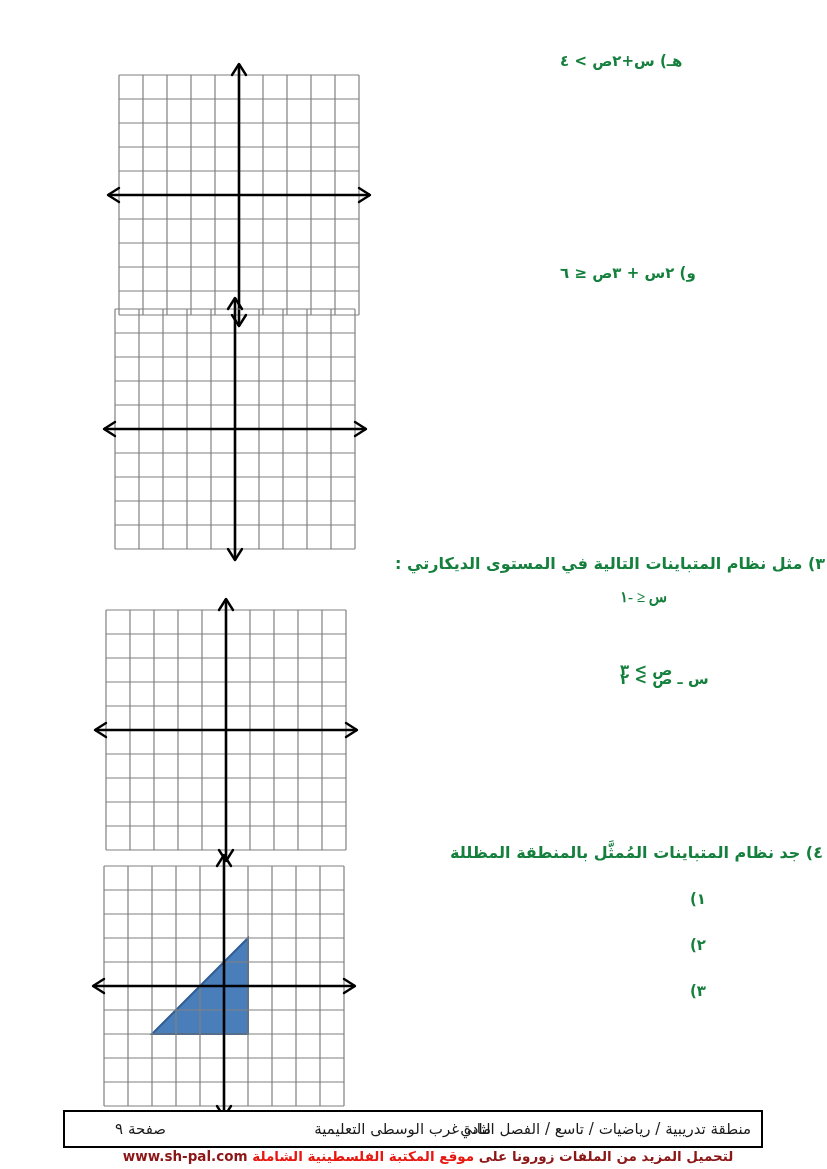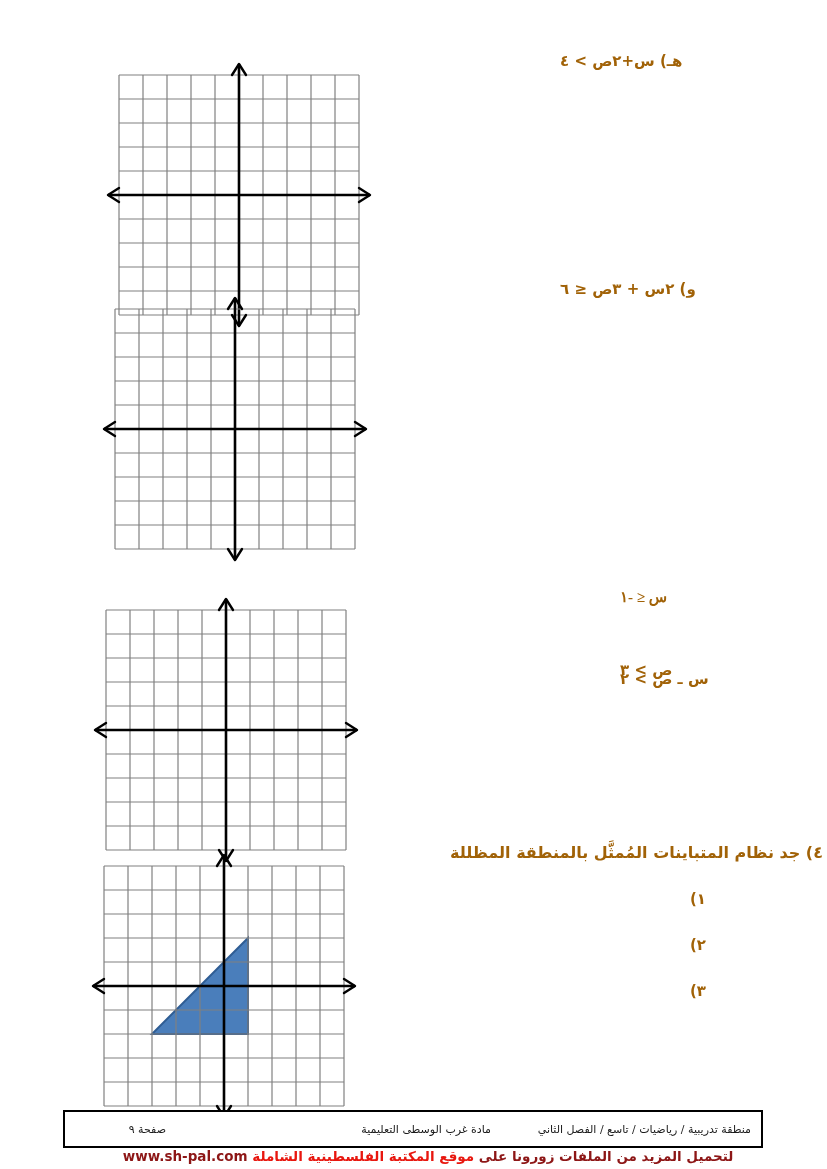--- a/index.html
+++ b/index.html
@@ -21,21 +21,21 @@
     inset: 0;
     background: #ffffff;
   }
 
   
   .qline {
     position: absolute;
     direction: rtl;
     white-space: nowrap;
     font-family: "DejaVu Sans", "Liberation Sans", sans-serif;
-    color: #a16207;
+    color: #15803d;
   }
   .q-bold {
     font-weight: bold;
   }
   .q-sm { font-size: 15px; }
   .q-md { font-size: 16px; }
 
   
   .grid-wrap {
     position: absolute;
@@ -50,21 +50,21 @@
     border: 2px solid #000000;
     box-sizing: border-box;
     background: #ffffff;
   }
   .footer-cell {
     position: absolute;
     top: 0;
     height: 100%;
     display: flex;
     align-items: center;
-    font-size: 11px;
+    font-size: 15px;
     color: #1a1a1a;
     direction: rtl;
     white-space: nowrap;
   }
   .footer-right { right: 10px; }
   .footer-mid   { right: 270px; }
   .footer-left  { right: 595px; }
 
   
   .watermark {
@@ -87,22 +87,23 @@
     font-family: "DejaVu Sans", "Liberation Sans", sans-serif;
   }
 </style>
 </head>
 <body>
 
 <div class="page">
 
   <div class="qline q-bold q-sm" style="left: 560px; top: 52px;">هـ) س+٢ص &gt; ٤</div>
 
-  <div class="qline q-bold q-sm" style="left: 560px; top: 280px;">و)  ٢س + ٣ص ≤ ٦</div>
-
+  <div class="qline q-bold q-sm" style="left: 560px; top: 264px;">و)  ٢س + ٣ص ≤ ٦</div>
+
+  <div class="qline q-bold q-md" style="left: 395px; top: 554px;">٣) مثل نظام المتباينات التالية في المستوى الديكارتي :</div>
 
   <div class="qline q-bold q-md" style="left: 450px; top: 843px;">٤) جد نظام المتباينات المُمثَّل بالمنطقة المظللة</div>
 
   <div id="ineq-list">
       <div class="qline q-bold q-sm" style="left: 620px; top: 588px; font-family: Liberation Serif, serif;">س ≤ -١</div>
       <div class="qline q-bold q-sm" style="left: 620px; top: 629px; margin-top: 32px;">ص &gt; ٣</div>
       <div class="qline q-bold q-sm" style="left: 620px; top: 670px;">س ـ ص &gt; ٢</div>
     </div>
 
   <div id="slot-list">

